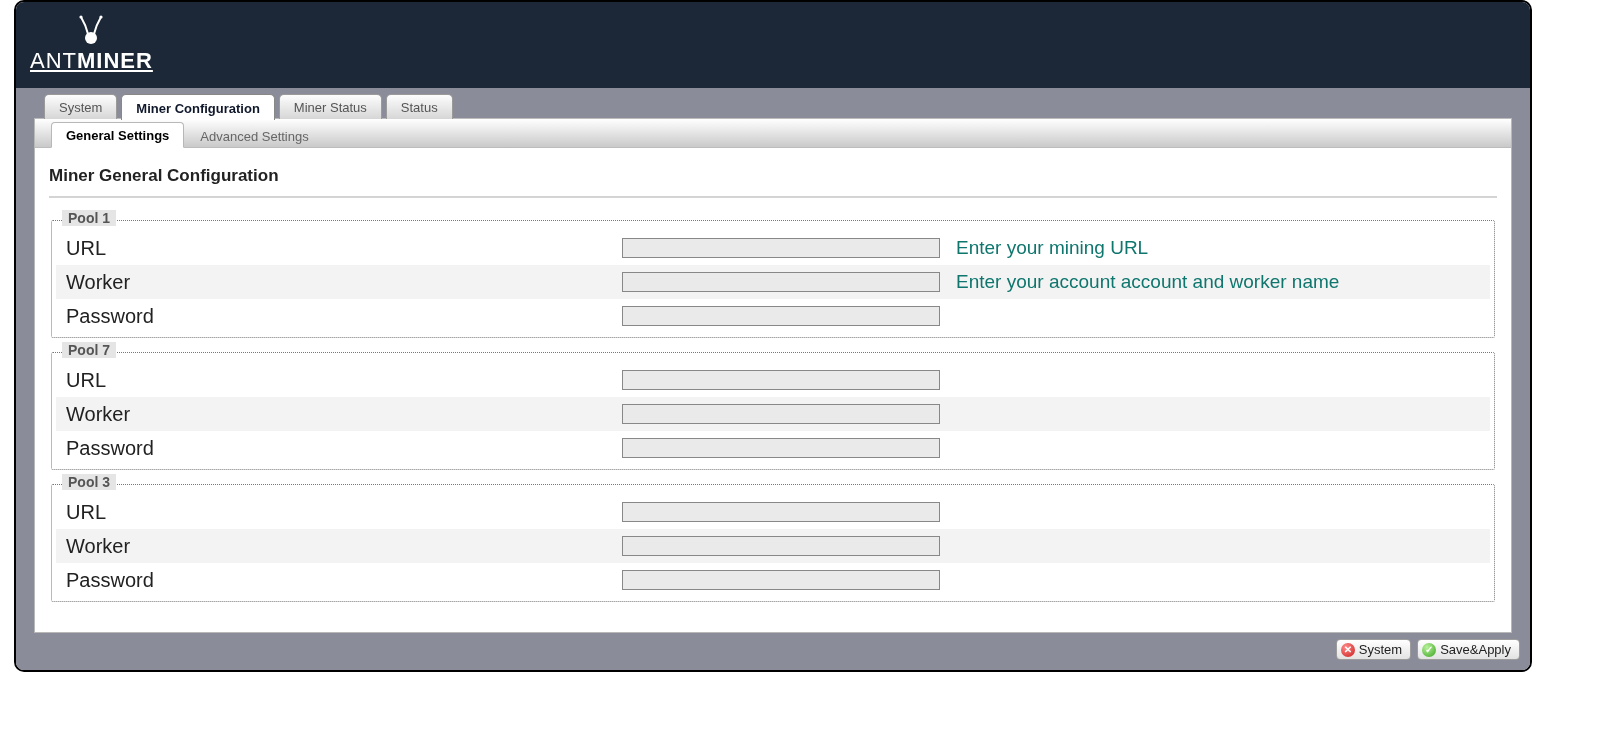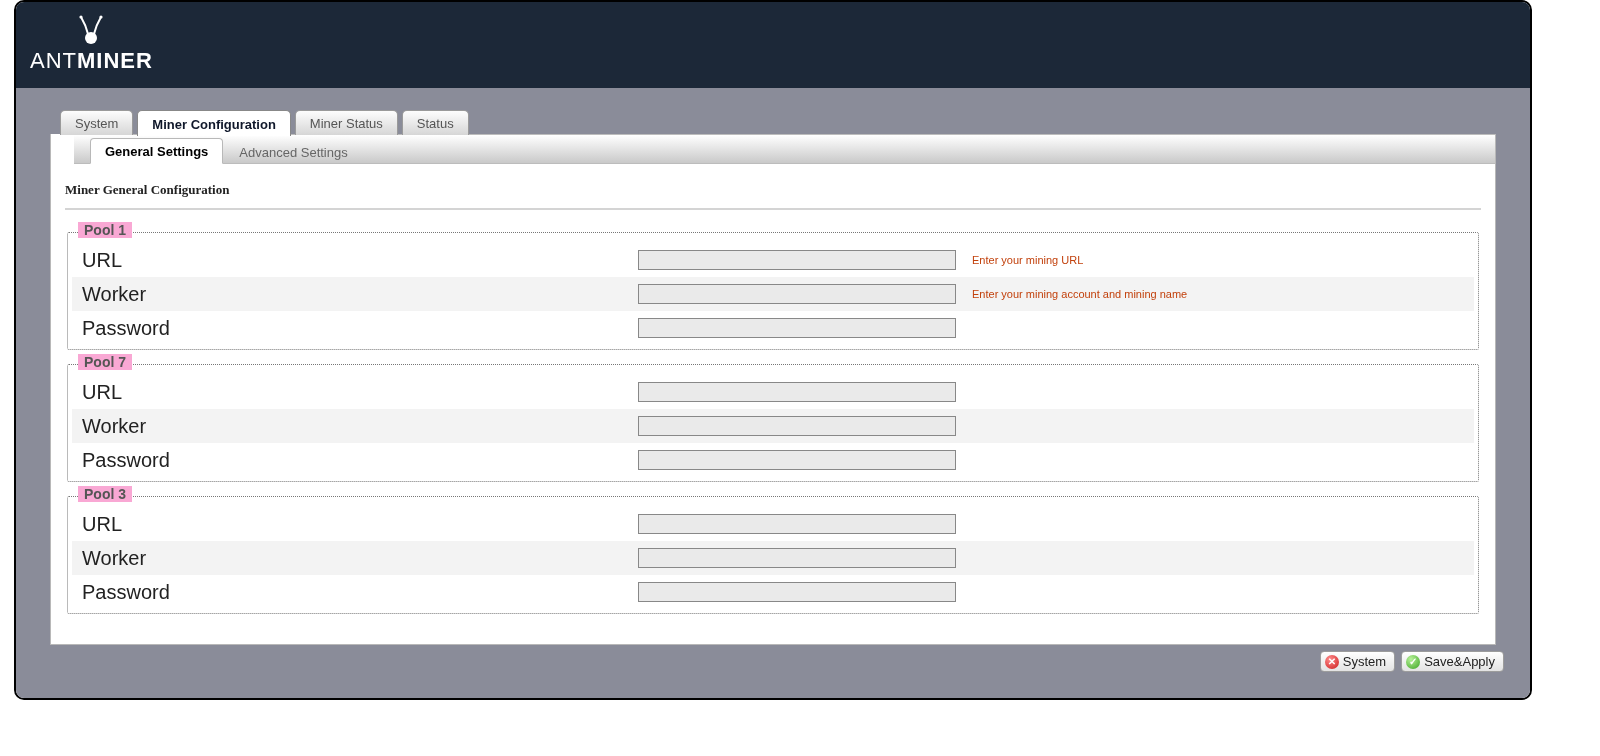--- a/index.html
+++ b/index.html
@@ -32,25 +32,25 @@
     padding-left:14px;
     padding-bottom:14px;
   }
   .logo { display:flex; align-items:flex-end; color:#fff; }
   .logo .txt {
     font-family:"Trebuchet MS", Arial, sans-serif;
     font-size:22px; letter-spacing:1px; font-weight:400; color:#fff;
     display:flex; align-items:baseline;
   }
   .logo .txt b { font-weight:800; }
-  .logo-stack { display:flex; flex-direction:column; align-items:center; gap:2px;}
+  .logo-stack { display:flex; flex-direction:column; align-items:center; gap:2px;text-decoration:underline;}
   
   .workspace {
     background:#8a8c99;
-    padding:16px;
+    padding:0;
   }
   
   .tabrow {
     display:flex;
     align-items:flex-end;
     height:30px;
     padding-left:28px;
     gap:4px;
     position:relative;
     z-index:2;
@@ -87,21 +87,20 @@
   
   .subtabs {
     height:30px;
     background:linear-gradient(#ffffff,#c9c9c9);
     border-top:1px solid #bcbcbc;
     border-bottom:1px solid #bcbcbc;
     display:flex;
     align-items:flex-end;
     padding-left:16px;
     gap:2px;
-    margin-left:23px;
   }
   .subtab {
     padding:5px 14px 4px;
     font-size:13px;
     color:#666;
     cursor:pointer;
     border-radius:4px 4px 0 0;
     position:relative;
     top:1px;
   }
@@ -110,42 +109,42 @@
     border:1px solid #b8b8b8;
     border-bottom:1px solid #fff;
     color:#000;
     font-weight:700;
   }
   .content {
     padding:14px 14px 12px 14px;
   }
   h2.page-title {
     margin:4px 0 10px 0;
-    font-family:Liberation Serif, serif;
-    font-size:13px;
+    font-family:Liberation Sans, sans-serif;
+    font-size:17px;
     font-weight:800;
     color:#222;
   }
   .hr {
     border-top:2px solid #d4d4d4;
     margin:0 0 22px 0;
   }
   
   .pool {
     border:1px dotted #777;
     border-radius:2px;
     padding:10px 4px 4px 4px;
     margin:0 2px 14px 2px;
     position:relative;
   }
   .pool > .legend {
     position:absolute;
     top:-11px;
     left:10px;
-    background:#f9a8d4;
+    background:#e5e5e5;
     padding:0 6px;
     font-weight:700;
     color:#555;
     font-size:14px;
   }
   .row {
     display:flex;
     align-items:center;
     min-height:34px;
     padding:2px 6px;
@@ -160,22 +159,22 @@
   .row input[type=text] {
     width:318px;
     height:20px;
     background:#eaeaea;
     border:1px solid #888;
     padding:1px 4px;
     font-size:13px;
   }
   .hint {
     margin-left:16px;
-    color:#c2410c;
-    font-size:11px;
+    color:#0f766e;
+    font-size:19px;
     font-family:Arial, sans-serif;
   }
   .hint.boxed {
     border:2px dashed #9a9a9a;
     padding:4px 10px;
     border-radius:2px;
   }
   
   .btnbar {
     display:flex;
@@ -255,21 +254,21 @@
         <div class="pool">
           <span class="legend">Pool 1</span>
           <div class="row">
             <div class="label">URL</div>
             <input type="text" value="" style="">
             <span class="hint">Enter your mining URL</span>
           </div>
           <div class="row alt">
             <div class="label">Worker</div>
             <input type="text" value="" style="">
-            <span class="hint">Enter your mining account and mining name</span>
+            <span class="hint">Enter your account account and worker name</span>
           </div>
           <div class="row">
             <div class="label">Password</div>
             <input type="text" value="" style="">
           </div>
         </div>
 
         <div class="pool">
           <span class="legend">Pool 7</span>
           <div class="row">

